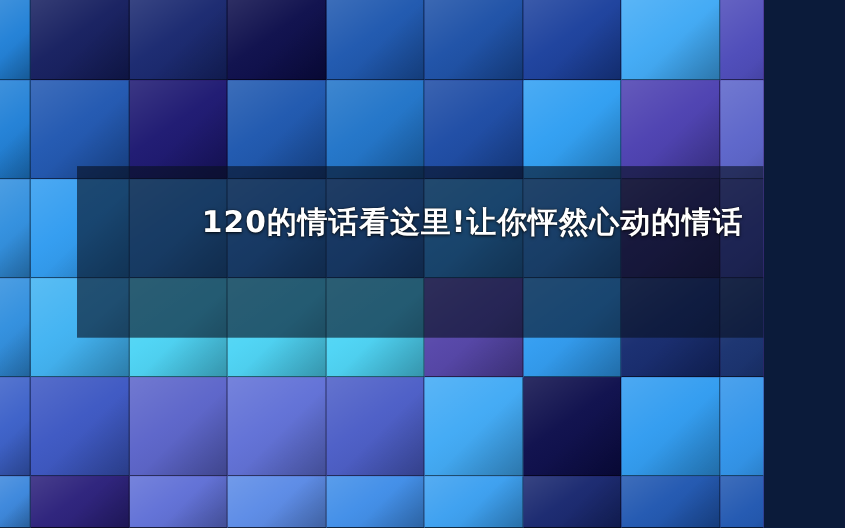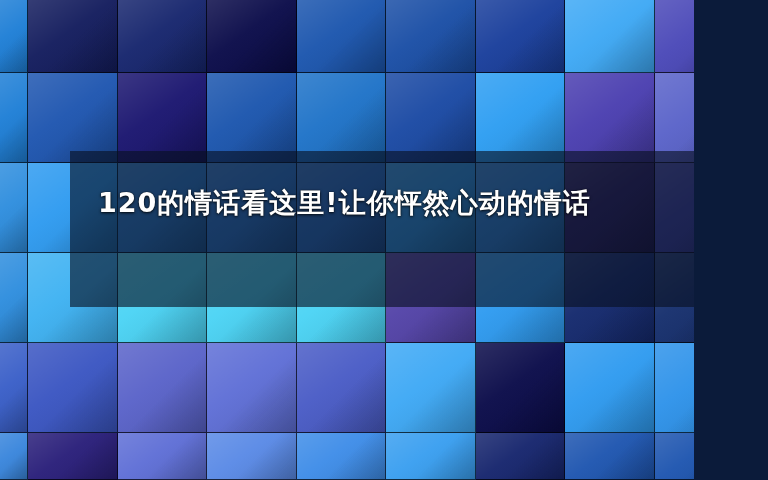--- a/index.html
+++ b/index.html
@@ -11,20 +11,21 @@
   body {
     font-family: "Liberation Sans", "DejaVu Sans", sans-serif;
   }
 
   #stage {
     position: relative;
     width: 694px;
     height: 480px;
     overflow: hidden;
     background: #a21caf;
+    text-align: right;
   }
 
   
   #mosaic {
     position: absolute;
     left: 0;
     top: 0;
     width: 768px;
     height: 480px;
     display: grid;

